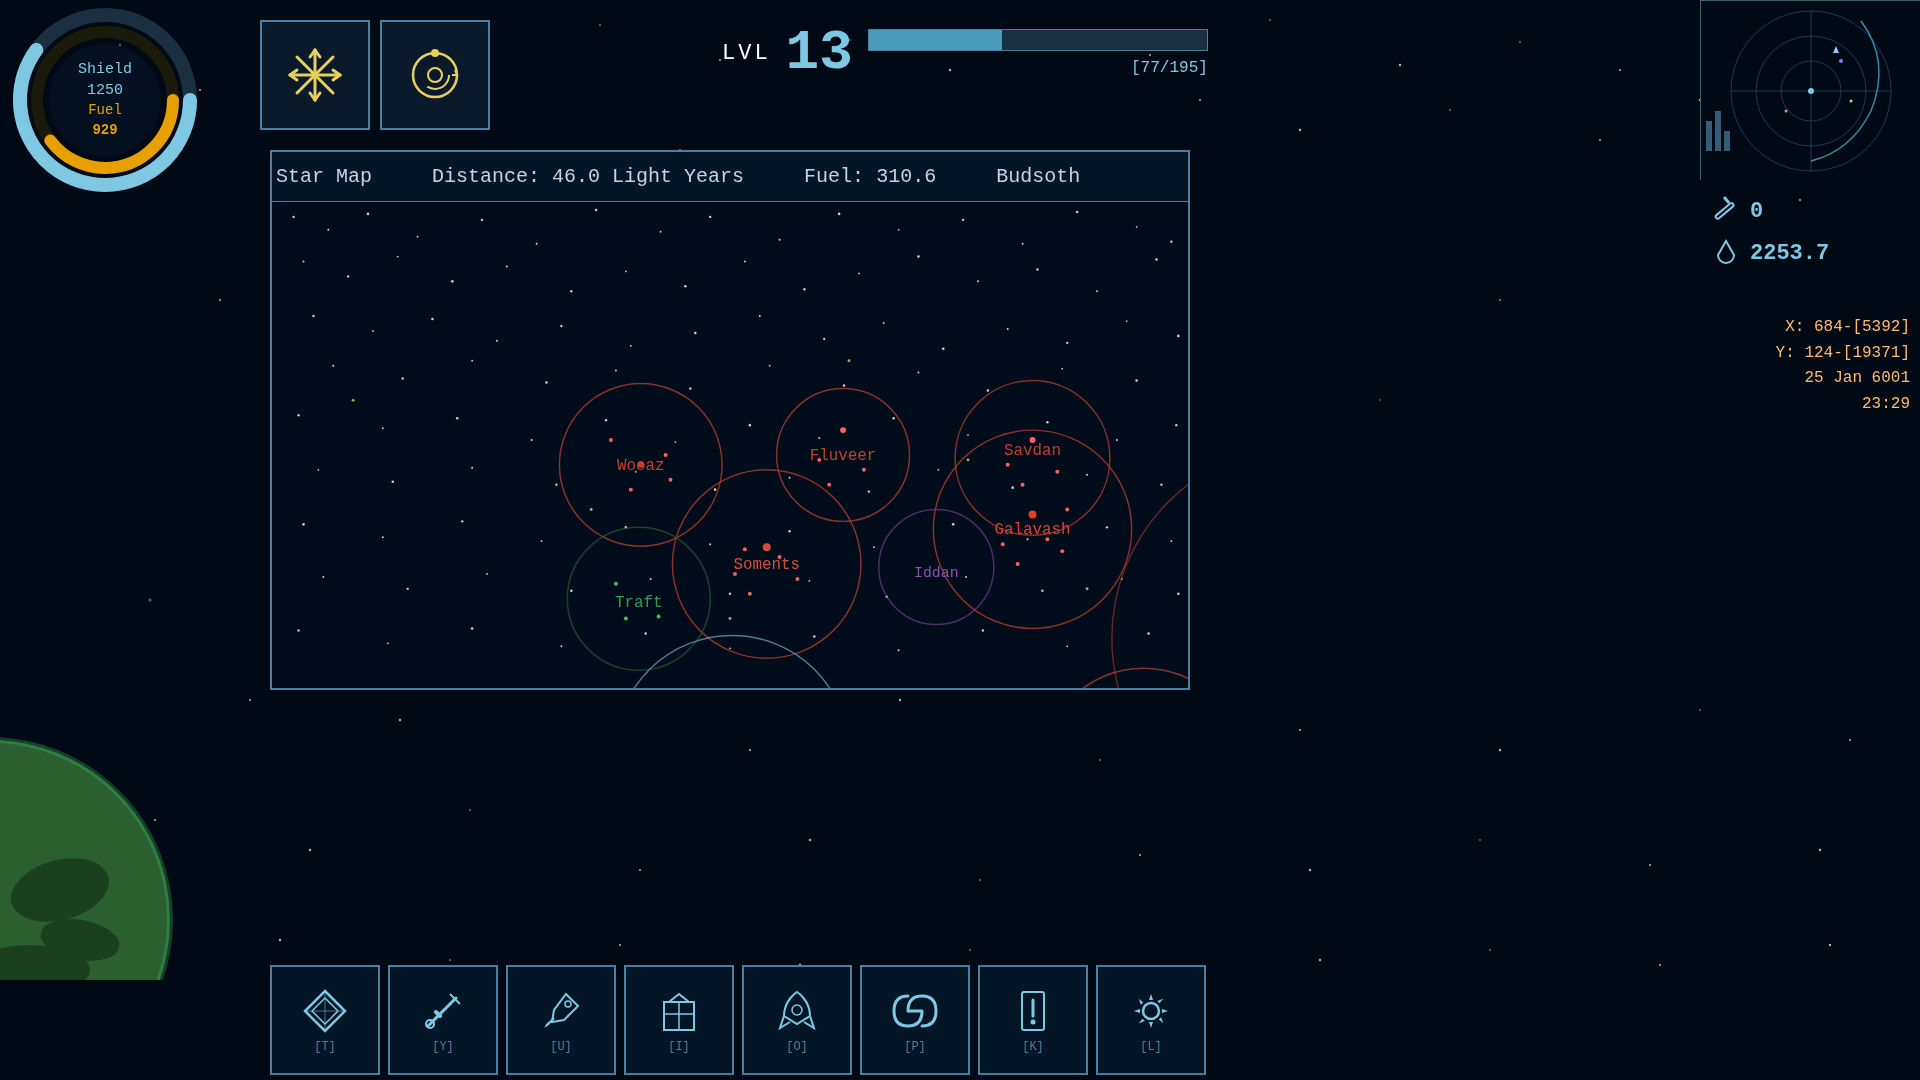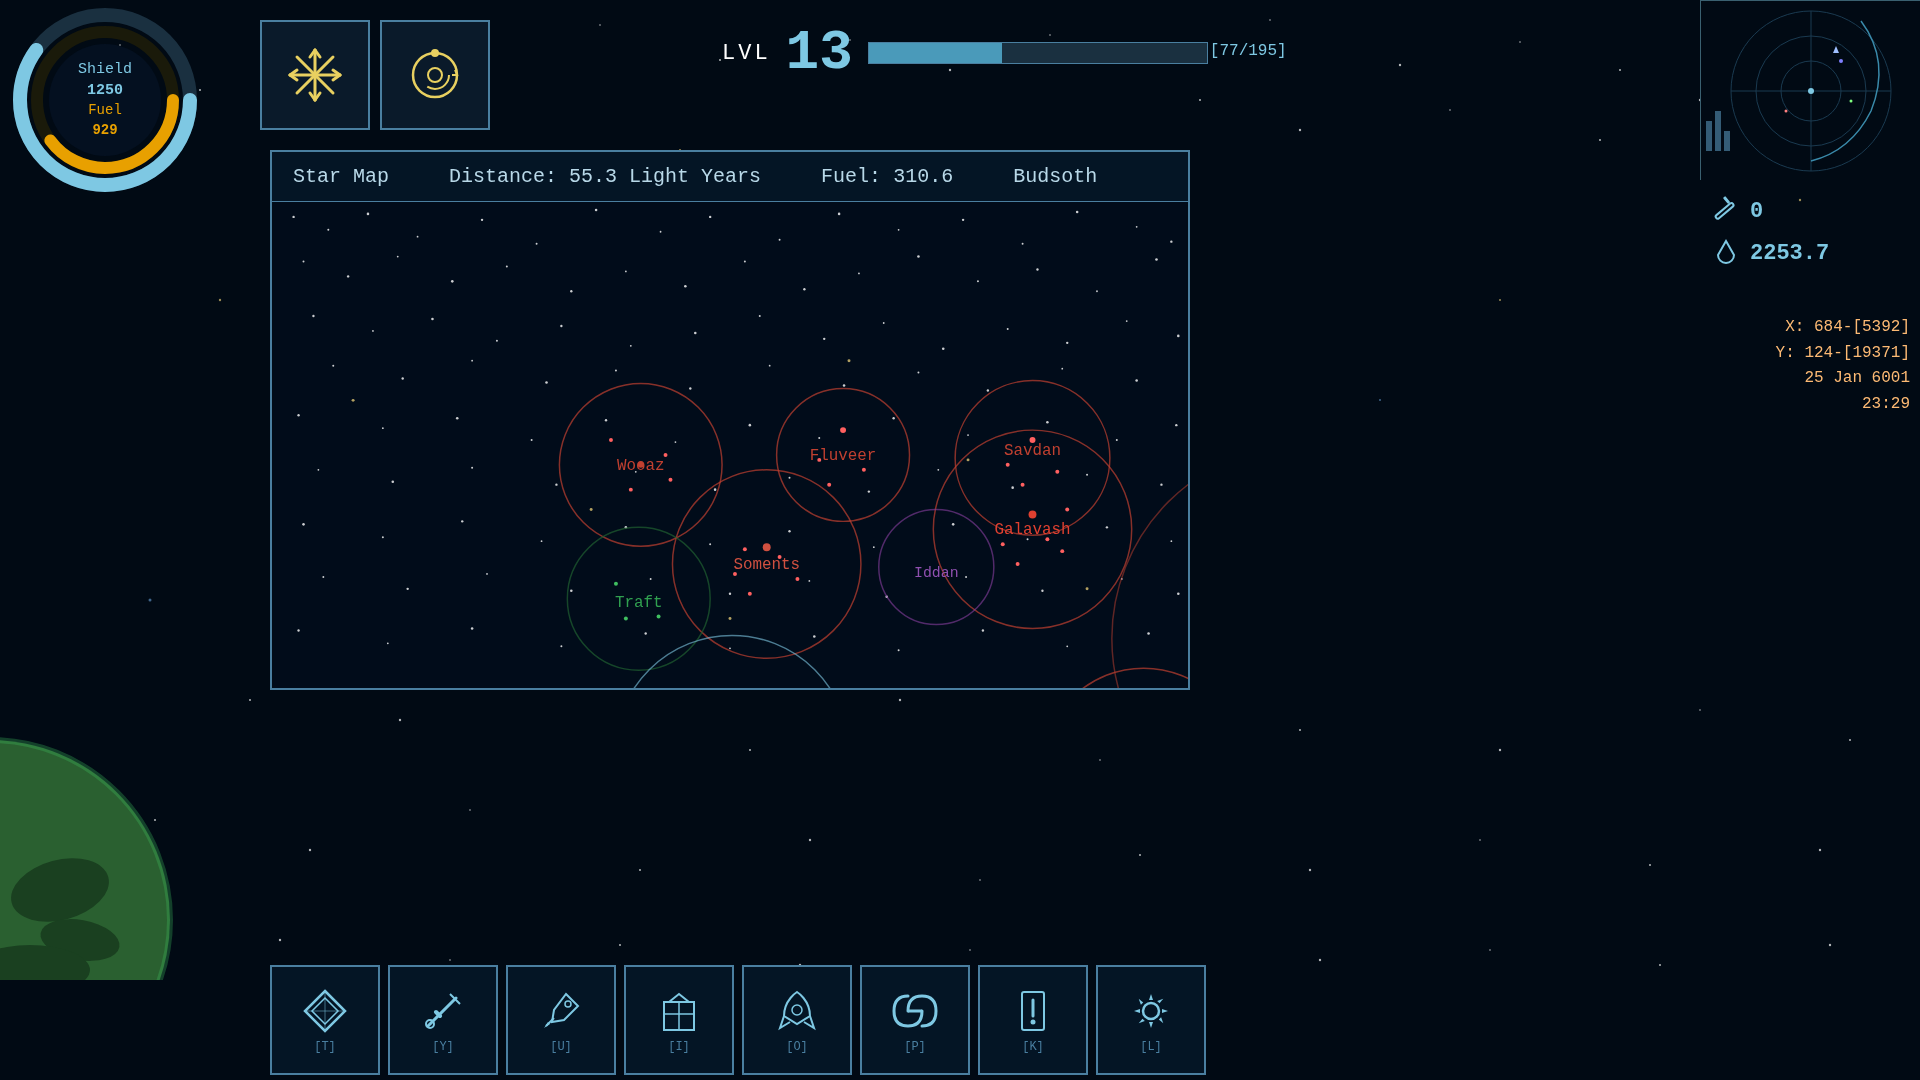--- a/index.html
+++ b/index.html
@@ -40,21 +40,21 @@
       top: 50%;
       left: 50%;
       transform: translate(-50%, -50%);
       text-align: center;
       font-size: 14px;
       color: #7ec8e3;
       line-height: 1.4;
     }
 
     .health-text .shield-label { color: #7ec8e3; font-size: 15px; }
-    .health-text .shield-val { color: #7ec8e3; font-size: 15px; font-weight: bold; }
+    .health-text .shield-val { color: #7ec8e3; font-size: 15px; font-weight: normal; }
     .health-text .hull-label { color: #e8a000; font-size: 14px; }
     .health-text .hull-val { color: #e8a000; font-size: 14px; font-weight: bold; }
 
     
     .ability-buttons {
       position: absolute;
       left: 260px;
       top: 20px;
       display: flex;
       gap: 10px;
@@ -95,21 +95,23 @@
 
     .lvl-number {
       color: #7ec8e3;
       font-size: 56px;
       font-weight: bold;
       line-height: 1;
     }
 
     .xp-bar-container {
       display: flex;
-      gap: 2px;
+      flex-direction: column;
+      gap: 8px;
+      align-items: flex-end;
     }
 
     .xp-bar-bg {
       width: 340px;
       height: 22px;
       background: #1a3040;
       border: 1px solid #4a7fa0;
       position: relative;
     }
 
@@ -189,21 +191,21 @@
       border: 2px solid #4a7fa0;
       background: #020c18;
       z-index: 5;
     }
 
     .star-map-header {
       height: 50px;
       border-bottom: 1px solid #4a7fa0;
       display: flex;
       align-items: center;
-      padding: 0 21px;
+      padding: 0 4px;
       gap: 60px;
       background: #041525;
     }
 
     .star-map-header .header-item {
       font-size: 20px;
       color: #b8d8e8;
     }
 
     .star-map-canvas {
@@ -466,21 +468,21 @@
 
       <circle cx="-10" cy="200" r="180" fill="none" stroke="#40c060" stroke-width="6" opacity="0.3"></circle>
     </g>
   </svg>
 </div>
 
 <div class="star-map-panel">
   <div class="star-map-header">
     <span class="header-item">Star Map</span>
     <span class="header-item">
-      <span>Distance:</span>&nbsp;<span>55.3 Light Years</span>
+      <span>Distance:</span>&nbsp;<span>46.0 Light Years</span>
     </span>
     <span class="header-item">
       <span>Fuel:</span>&nbsp;<span>310.6</span>
     </span>
     <span class="header-item">Budsoth</span>
   </div>
   <div class="star-map-canvas" id="star-map-canvas">
     
     <svg id="map-svg" width="100%" height="100%" viewBox="0 0 920 490" xmlns="http://www.w3.org/2000/svg">
       <rect width="920" height="490" fill="#010c1a"></rect>

